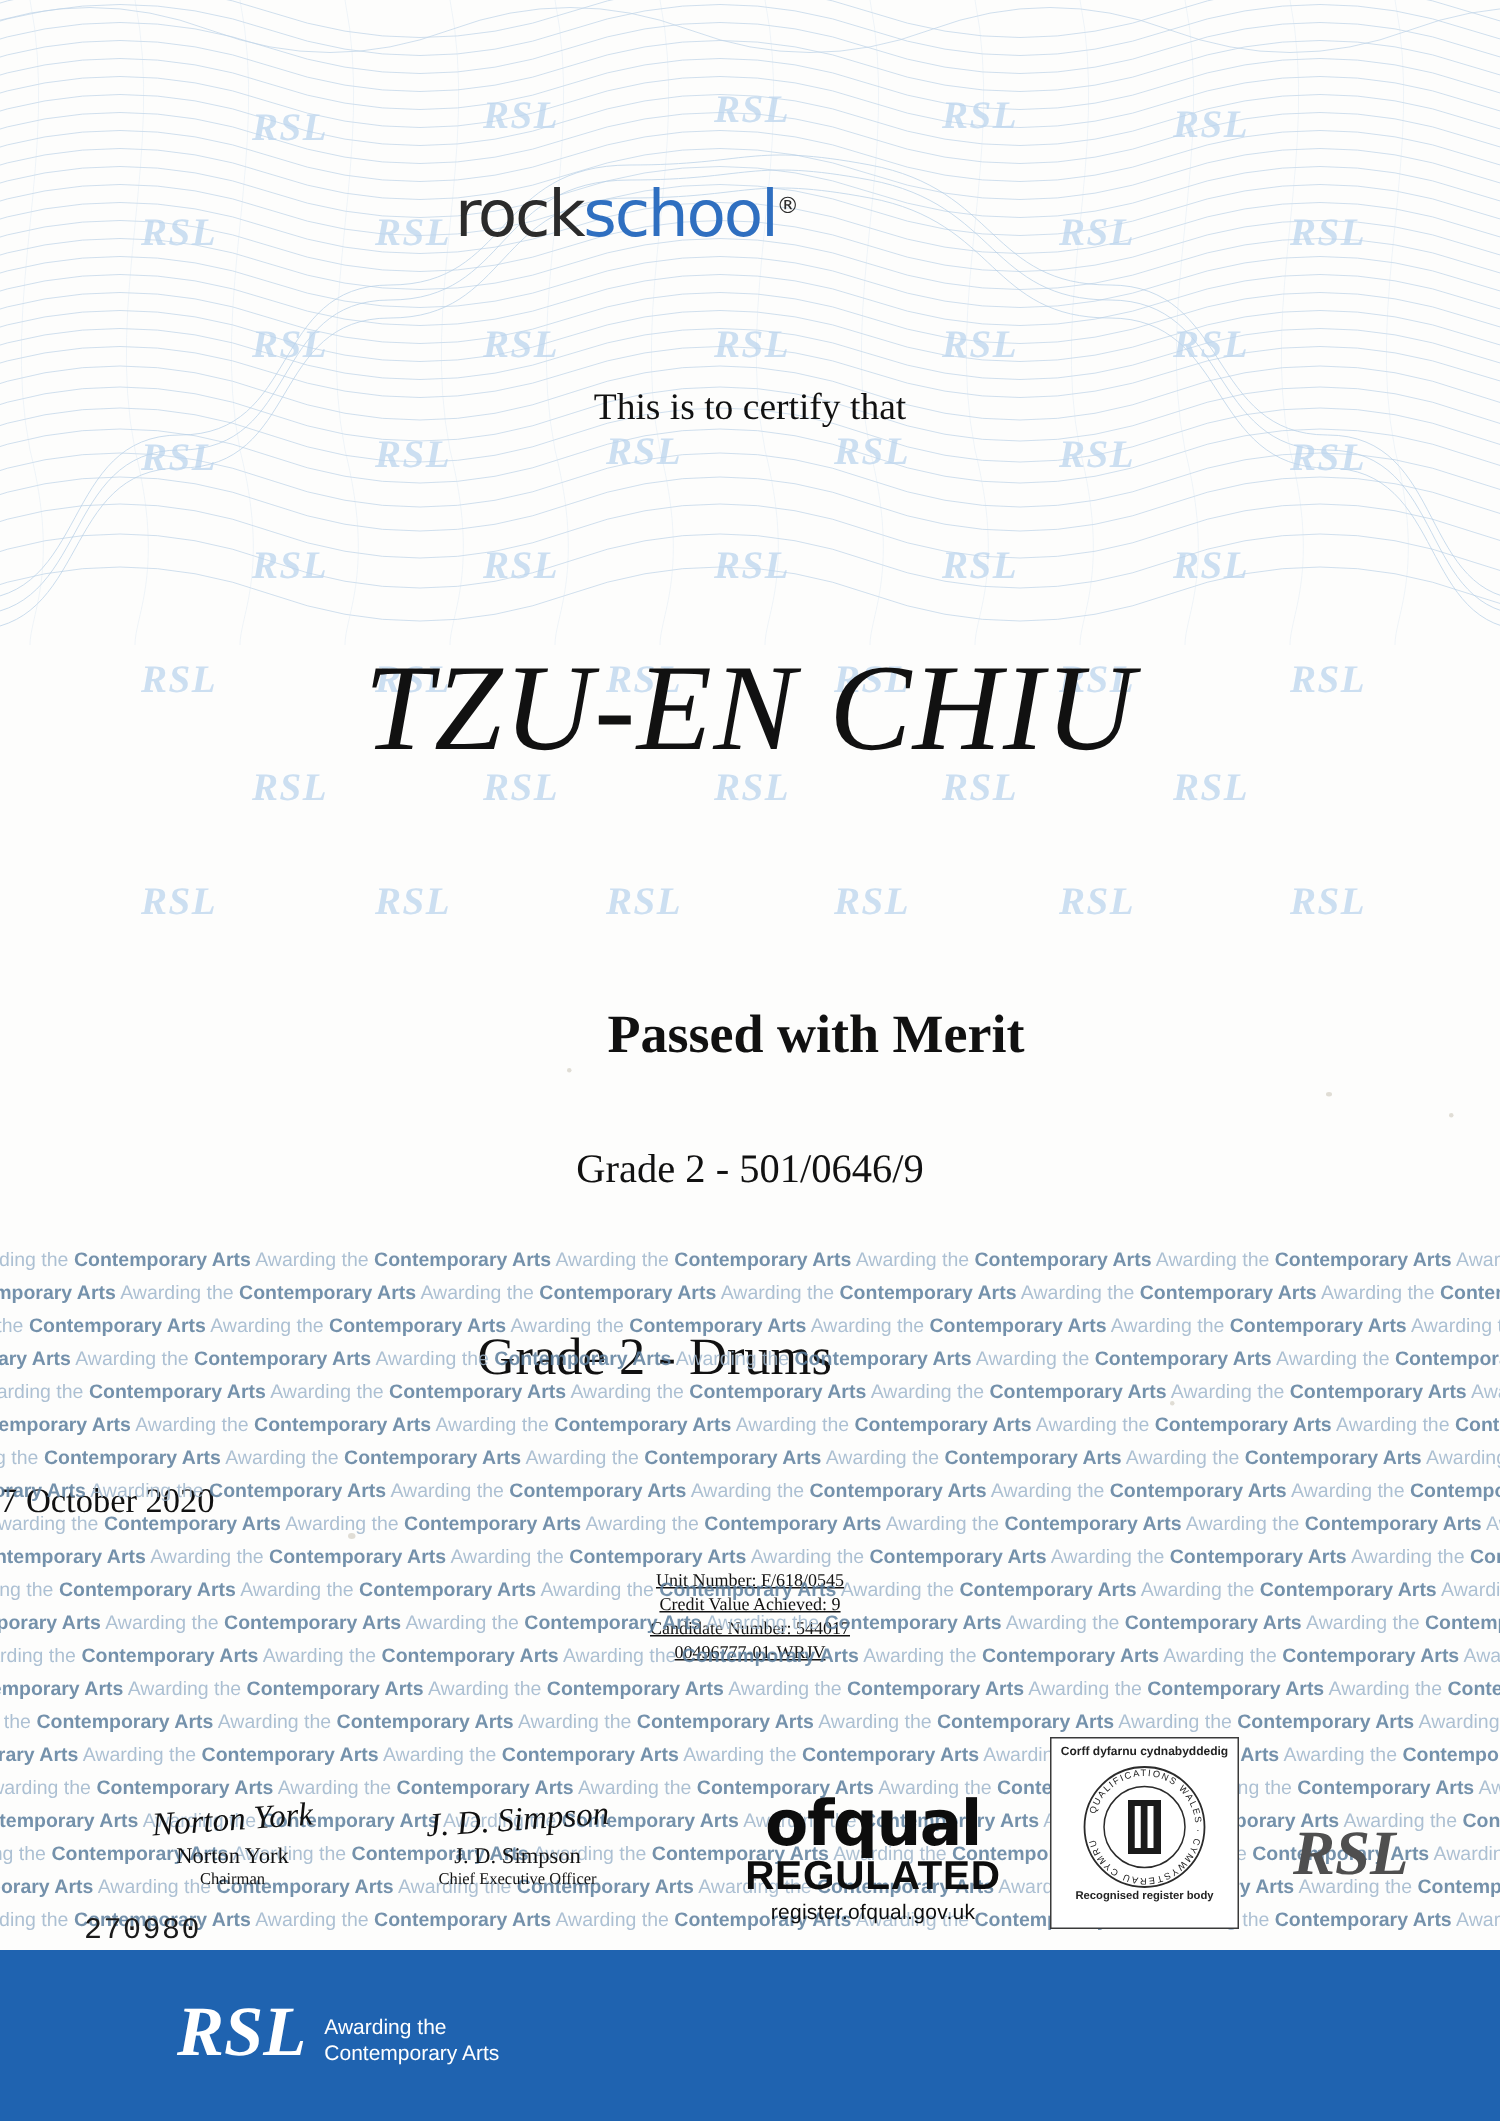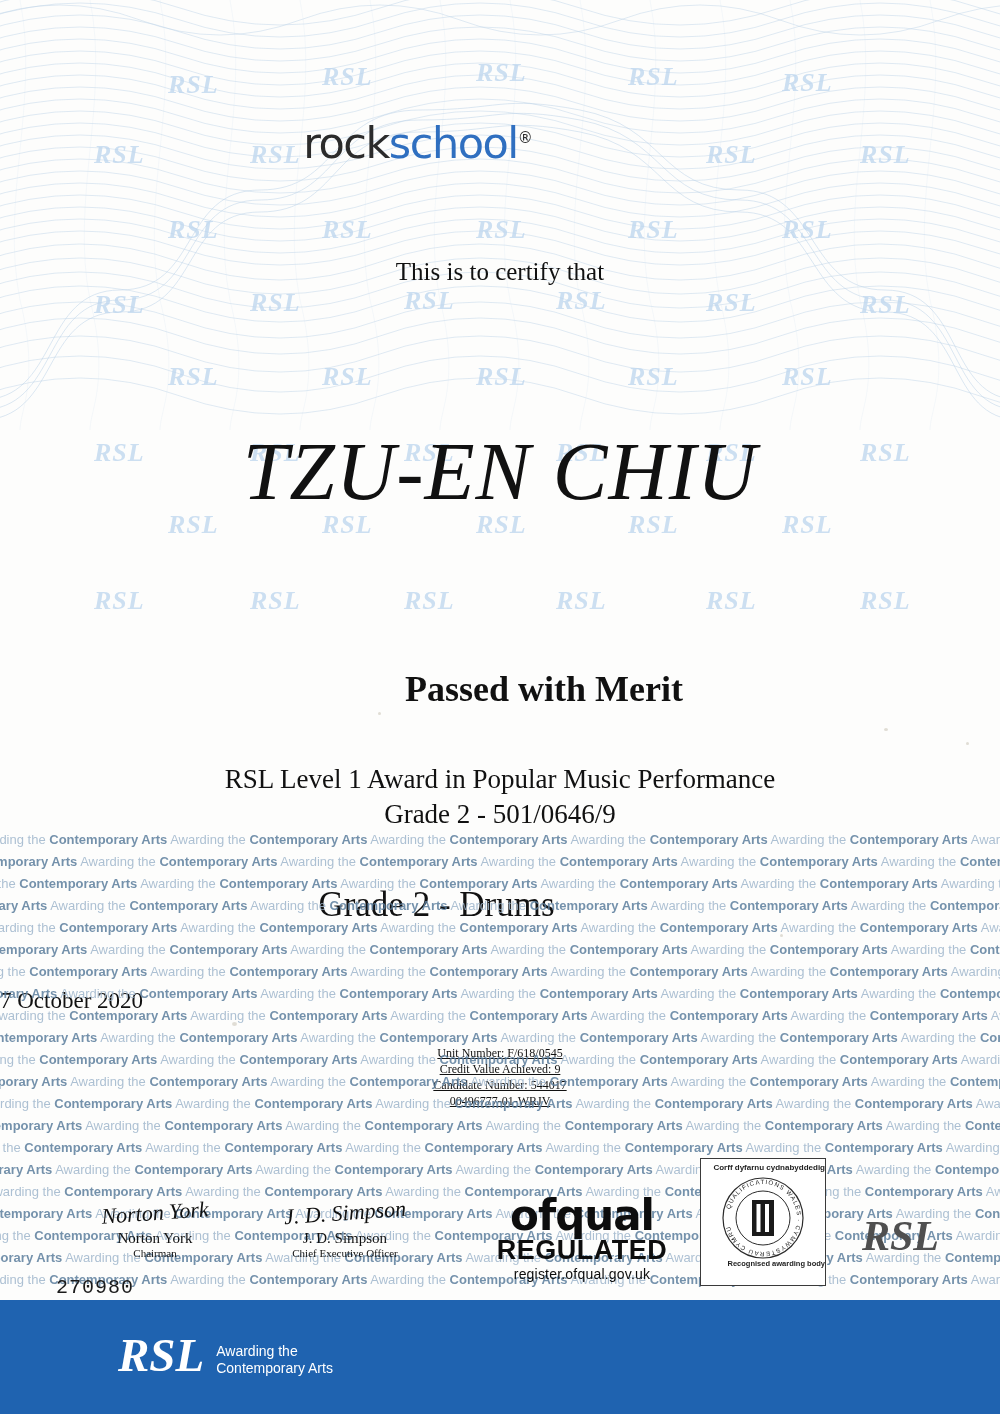--- a/index.html
+++ b/index.html
@@ -233,21 +233,21 @@
 
   
   .welsh-stamp {
     position: absolute;
     left: 700px;
     top: 1158px;
     width: 124px;
     height: 126px;
     border: 1px solid #3a3a3a;
     background: #fff;
-    text-align: right;
+    text-align: center;
     font-family: "Liberation Sans", sans-serif;
   }
   .welsh-top {
     font-size: 8px;
     margin-top: 4px;
     font-weight: bold;
     color: #222;
   }
   .welsh-circle {
     position: relative;
@@ -445,21 +445,20 @@
 
   <div class="logo-rockschool">
     <span>rock</span><span class="blue">school</span><span class="reg">®</span>
   </div>
 
   <div class="certify-line">This is to certify that</div>
   <div class="recipient-name">TZU-EN CHIU</div>
   <div class="result-line">Passed with Merit</div>
 
   <div class="qualification">
-    <div>RSL Level 1 Award in Popular Music Performance</div>
     <div>Grade 2 - 501/0646/9</div>
   </div>
 
   <div class="grade-instrument">Grade 2 - Drums</div>
   <div class="award-date">7 October 2020</div>
 
   <div class="detail-block">
     <div>Unit Number: F/618/0545</div>
     <div>Credit Value Achieved: 9</div>
     <div>Candidate Number: 544017</div>
@@ -521,21 +520,21 @@
         <circle cx="44" cy="44" r="40" fill="none" stroke="#2b2b2b" stroke-width="1.2"></circle>
         <circle cx="44" cy="44" r="27" fill="none" stroke="#2b2b2b" stroke-width="1"></circle>
         <text font-family="Liberation Sans, sans-serif" font-size="6.2" fill="#1a1a1a" letter-spacing="1.1">
           <textPath href="#ringpath" startOffset="4%">QUALIFICATIONS WALES · CYMWYSTERAU CYMRU</textPath>
         </text>
         <rect x="33" y="26" width="22" height="36" fill="#1a1a1a"></rect>
         <rect x="37.5" y="30" width="4" height="28" fill="#ffffff"></rect>
         <rect x="46" y="30" width="4" height="28" fill="#ffffff"></rect>
       </svg>
     </div>
-    <div class="welsh-bottom">Recognised awarding body</div>
+    <div class="welsh-bottom">Recognised register body</div>
   </div>
 
   <div class="rsl-grey">RSL</div>
 
   <div class="speck" style="left:378px; top:712px; width:3px; height:3px;"></div>
   <div class="speck" style="left:884px; top:728px; width:4px; height:3px;"></div>
   <div class="speck" style="left:966px; top:742px; width:3px; height:3px;"></div>
   <div class="speck" style="left:780px; top:934px; width:3px; height:3px;"></div>
   <div class="speck" style="left:232px; top:1022px; width:5px; height:4px;"></div>
 

